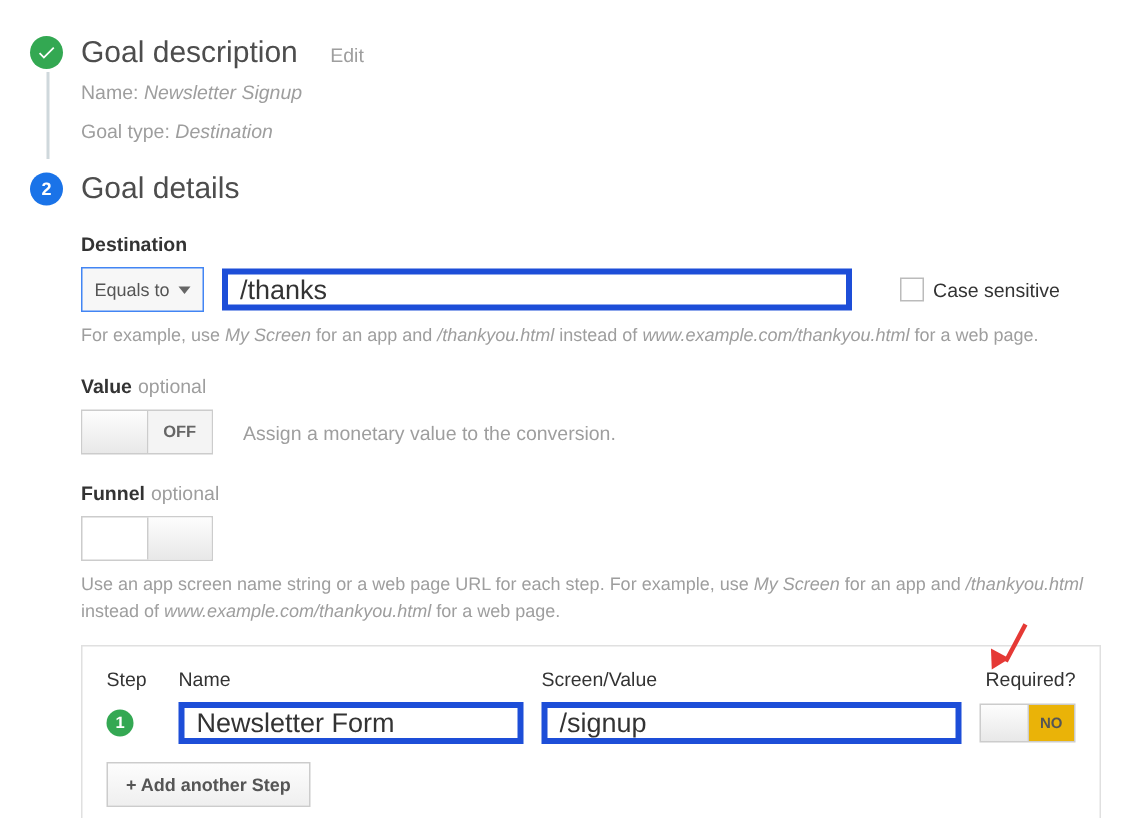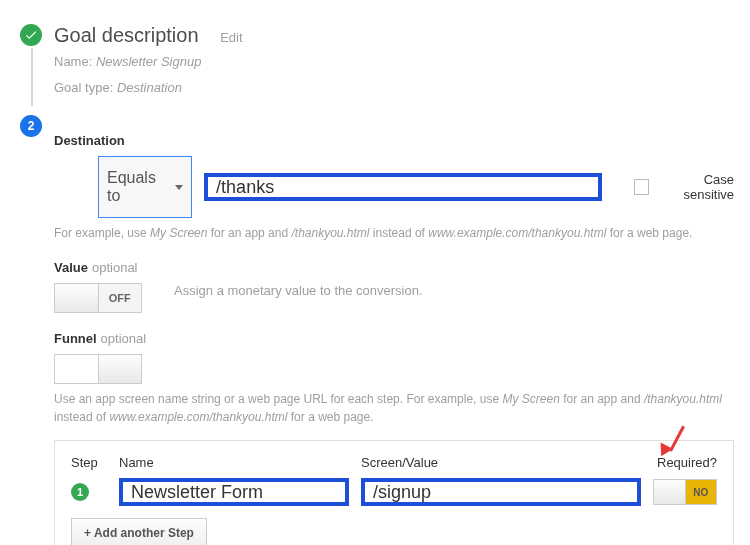--- a/index.html
+++ b/index.html
@@ -74,25 +74,24 @@
     margin-bottom: 8px;
   }
   .optional { color: #9e9e9e; font-weight: normal; margin-left: 4px; }
   .dest-row { display: flex; align-items: center; gap: 12px; }
   .dropdown {
     height: 28px;
     border: 1px solid #4285f4;
     background: #f7f7f7;
     display: inline-flex;
     align-items: center;
-    padding: 16px 8px;
-    font-size: 16px;
+    padding: 0 8px;
+    font-size: 12px;
     color: #555;
     cursor: pointer;
-    margin-left: 44px;
   }
   .dropdown .arrow-down {
     margin-left: 6px;
     width: 0; height: 0;
     border-left: 4px solid transparent;
     border-right: 4px solid transparent;
     border-top: 5px solid #666;
   }
   .text-input {
     height: 28px;
@@ -137,21 +136,21 @@
   .toggle.off .half:last-child {
     background: #f4f4f4; color: #666;
   }
   .toggle.on .half:first-child {
     background: #4d7c0f; color: #fff; margin-top: 41px;
   }
   .toggle.on .half:last-child {
     background: linear-gradient(#fdfdfd,#e8e8e8);
     border-left: 1px solid #ccc;
   }
-  .toggle-row { display: flex; align-items: flex-start; gap: 32px; }
+  .toggle-row { display: flex; align-items: center; gap: 20px; }
   .toggle-desc { color: #9e9e9e; font-size: 13px; }
   
   .funnel-box {
     border: 1px solid #e0e0e0;
     padding: 14px 16px 16px 16px;
     margin-top: 14px;
     position: relative;
   }
   .f-head, .f-row {
     display: grid;
@@ -243,20 +242,21 @@
         <span class="meta-val">Destination</span>
       </div>
     </div>
   </div>
 
   <div class="step-row details">
     <div class="step-badge badge-blue">
       <span>2</span>
     </div>
     <div class="step-content">
+      <div class="h-title">Goal details</div>
 
       <div class="section-label">Destination</div>
       <div class="dest-row">
         <div class="dropdown">
           <span>Equals to</span>
           <span class="arrow-down"></span>
         </div>
         <input class="text-input dest-input" value="/thanks" style="">
         <div class="cs-wrap">
           <span class="checkbox"></span>

